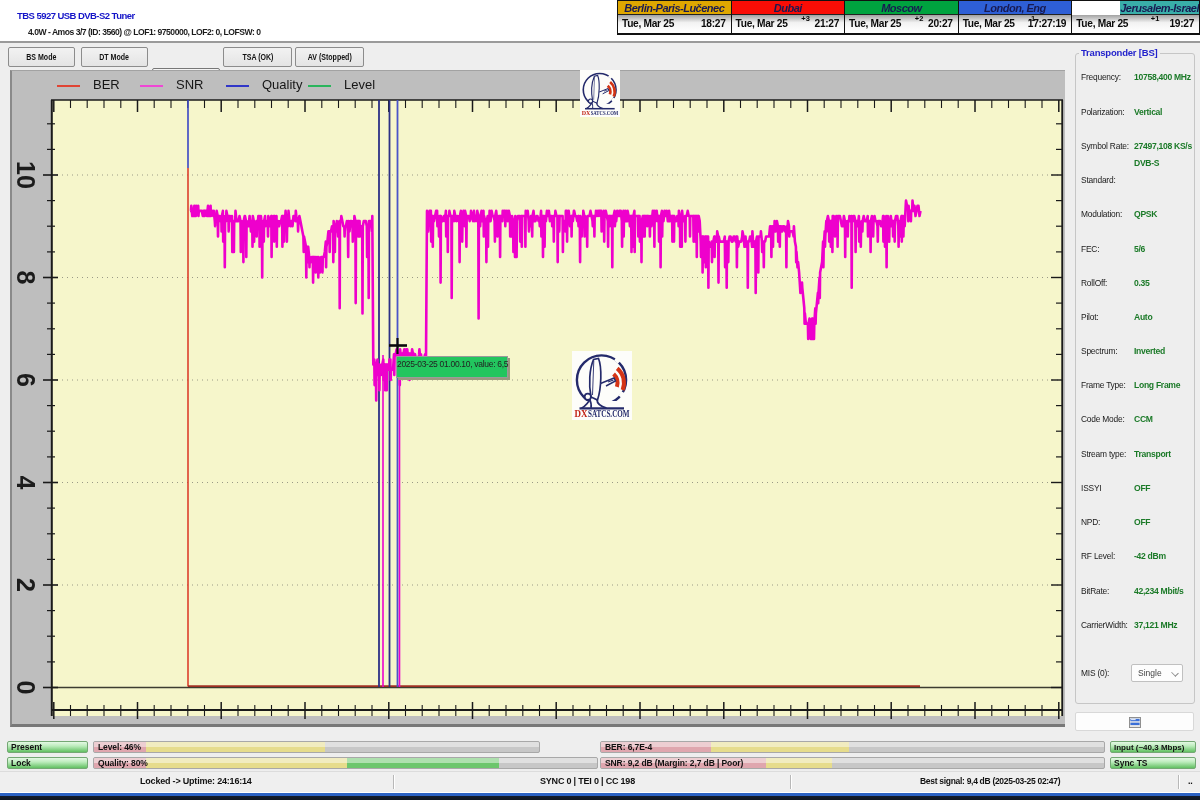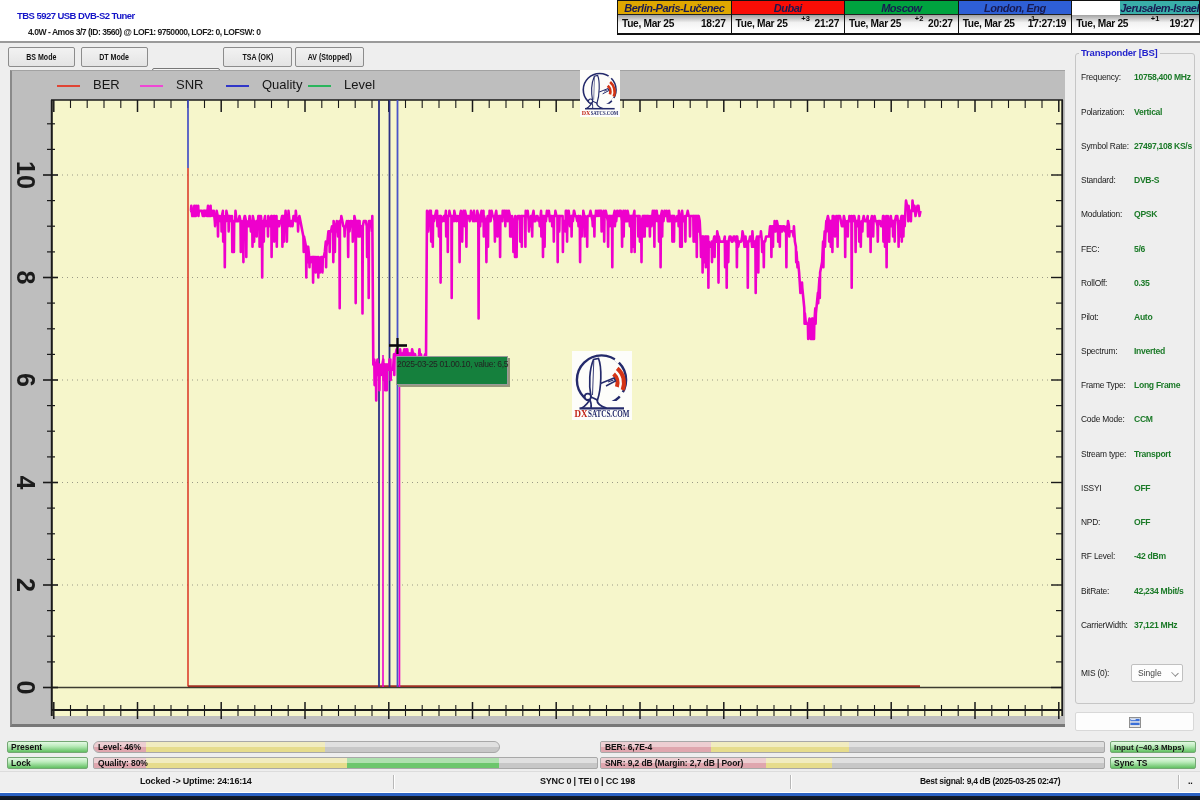--- a/index.html
+++ b/index.html
@@ -32,21 +32,21 @@
 
 
 #chart { left:10px; top:70px; width:1055px; height:657px; background:#bebebe;
   border-left:2px solid #8a8a8a; border-top:1px solid #a2a2a2; border-bottom:3px solid #787878; }
 
 
 .leg-line { top:14px; width:23px; height:2px; }
 .leg-txt { top:6px; font-size:13px; color:#161616; letter-spacing:0px; }
 
 
-#tip { left:396px; top:356px; width:112px; box-shadow:2px 2px 0 #99997d; height:29px; background:#15803d; border:1px solid #9a9a9a;
+#tip { left:396px; top:356px; width:112px; box-shadow:2px 2px 0 #99997d; height:22px; background:#22c55e; border:1px solid #9a9a9a;
   font-size:8.5px; color:#222; line-height:15px; text-align:center; z-index:6; letter-spacing:-0.3px; white-space:nowrap;}
 
 
 .logo { background:#fdfdfa; z-index:5; }
 
 
 #rp { left:1068px; top:44px; width:132px; height:690px; }
 #rpbox { left:7px; top:9px; width:120px; height:651px; border:1px solid #c6c6c6; border-radius:3px; }
 #rptitle { left:11px; top:3px; background:#eeeeee; padding:0 2px; font-size:9.5px; font-weight:bold; color:#2222cc; letter-spacing:-0.2px;}
 .rl { left:13px; font-size:8.4px; color:#1a1a1a; letter-spacing:-0.2px; }
@@ -387,21 +387,21 @@
 <div id="rp" class="abs">
   <div id="rpbox" class="abs"></div>
   <div id="rptitle" class="abs">Transponder [BS]</div>
   <div class="rl abs" style="top:28px;">Frequency:</div>
 <div class="rv abs" style="top:28px;">10758,400 MHz</div>
 <div class="rl abs" style="top:63px;">Polarization:</div>
 <div class="rv abs" style="top:63px;">Vertical</div>
 <div class="rl abs" style="top:97px;">Symbol Rate:</div>
 <div class="rv abs" style="top:97px;">27497,108 KS/s</div>
 <div class="rl abs" style="top:131px;">Standard:</div>
-<div class="rv abs" style="top:131px;">DVB-S</div>
+<div class="rv abs" style="top:114px;">DVB-S</div>
 <div class="rl abs" style="top:165px;">Modulation:</div>
 <div class="rv abs" style="top:165px;">QPSK</div>
 <div class="rl abs" style="top:200px;">FEC:</div>
 <div class="rv abs" style="top:200px;">5/6</div>
 <div class="rl abs" style="top:234px;">RollOff:</div>
 <div class="rv abs" style="top:234px;">0.35</div>
 <div class="rl abs" style="top:268px;">Pilot:</div>
 <div class="rv abs" style="top:268px;">Auto</div>
 <div class="rl abs" style="top:302px;">Spectrum:</div>
 <div class="rv abs" style="top:302px;">Inverted</div>
@@ -429,21 +429,21 @@
     <rect x="0.5" y="0.5" width="12" height="11" fill="#e8e8e8" stroke="#888"></rect>
     <rect x="1.5" y="2" width="10" height="2.6" fill="#3a6fd8"></rect>
     <rect x="1.5" y="6.2" width="10" height="2.6" fill="#3a6fd8"></rect>
     <rect x="2.2" y="2.4" width="5" height="1" fill="#fff"></rect>
   </svg>
 </div>
 
 <div class="pill abs" style="left:7px;  top:741px; width:81px;">Present</div>
 <div class="pill abs" style="left:7px;  top:757px; width:81px;">Lock</div>
 
-<div class="bar" style="left:93px; top:741px; width:407px;border-radius:6px;">
+<div class="bar" style="left:93px; top:741px; width:447px;">
   <div class="seg" style="left:0; width:52px; background:#dfa6ae;"></div>
   <div class="seg" style="left:52px; width:179px; background:#e6dc8c;"></div>
   <div class="gloss"></div>
   <div class="lbl">Level: 46%</div>
 </div>
 <div class="bar" style="left:93px; top:757px; width:505px;">
   <div class="seg" style="left:0; width:52px; background:#dfa6ae;"></div>
   <div class="seg" style="left:52px; width:201px; background:#e6dc8c;"></div>
   <div class="seg" style="left:253px; width:152px; background:#6cc66c;"></div>
   <div class="gloss"></div>

